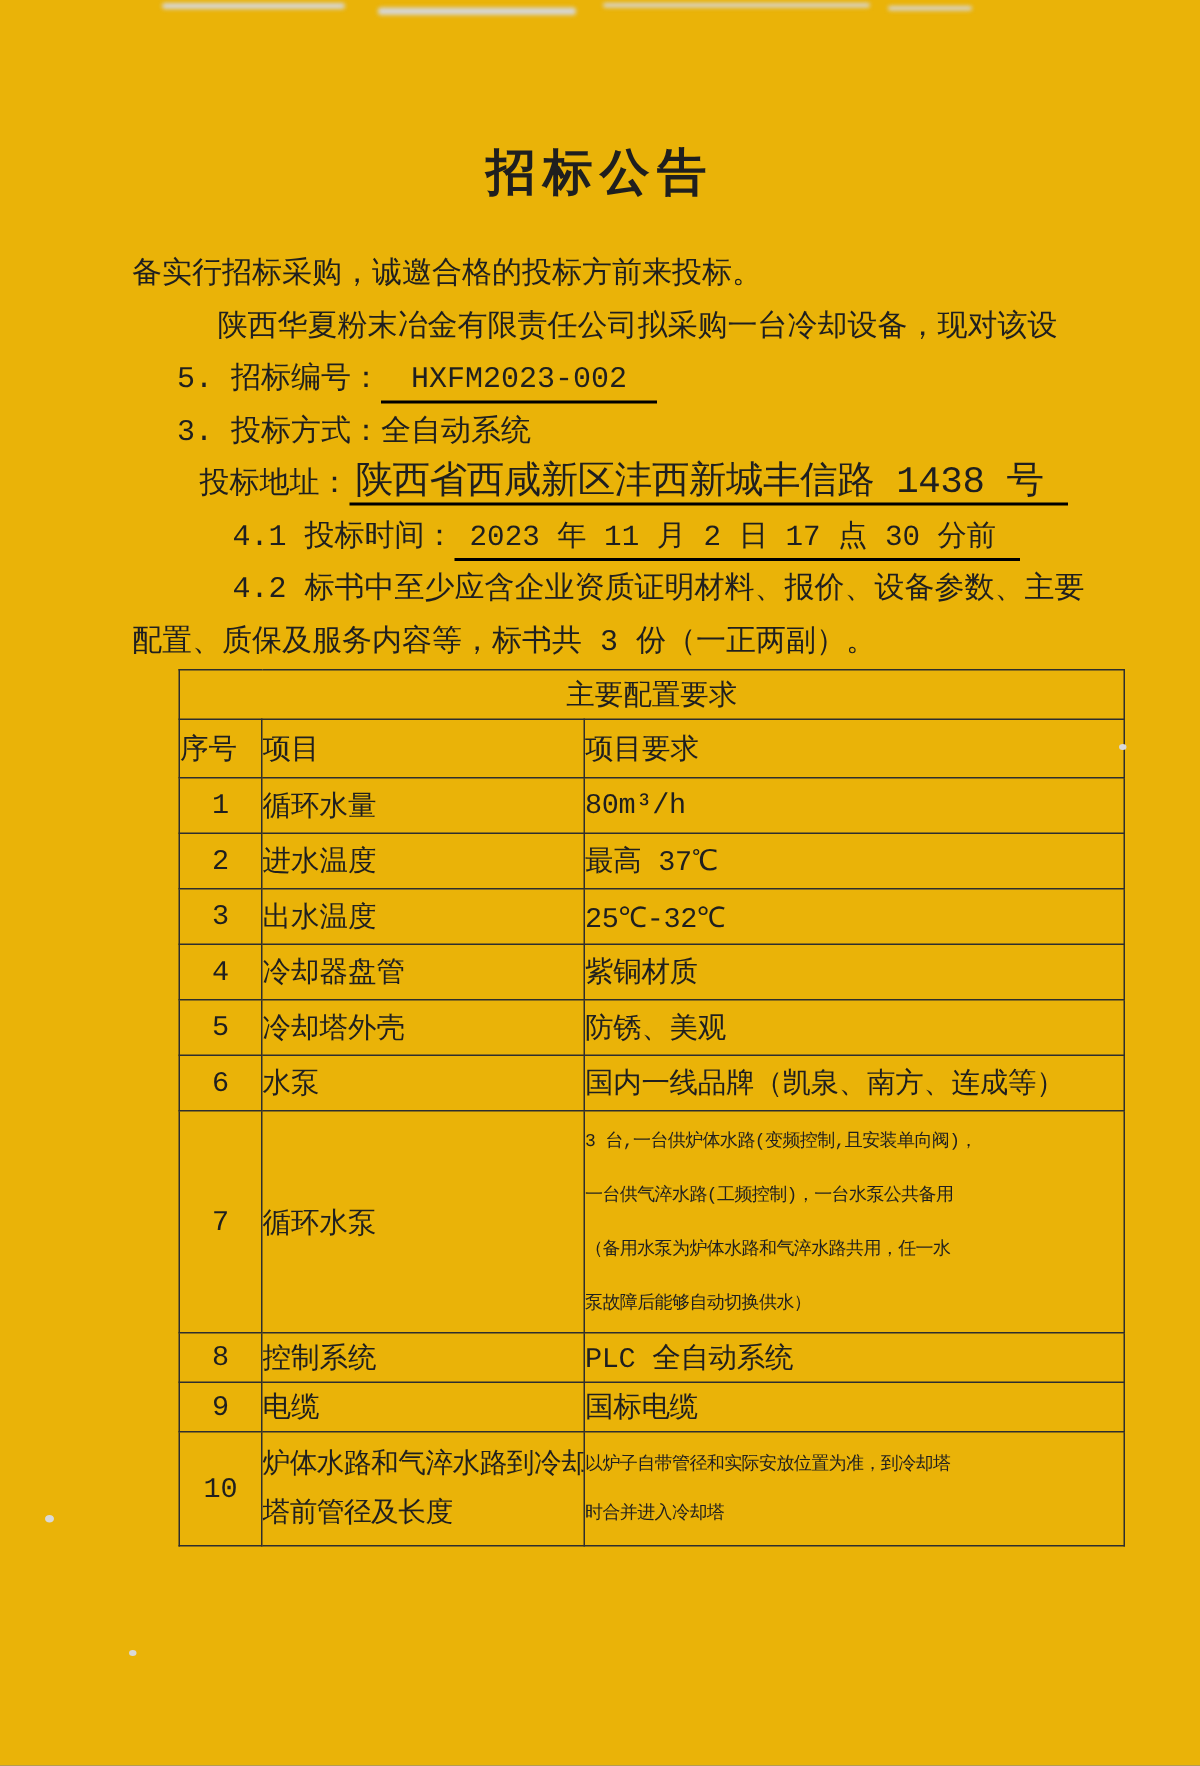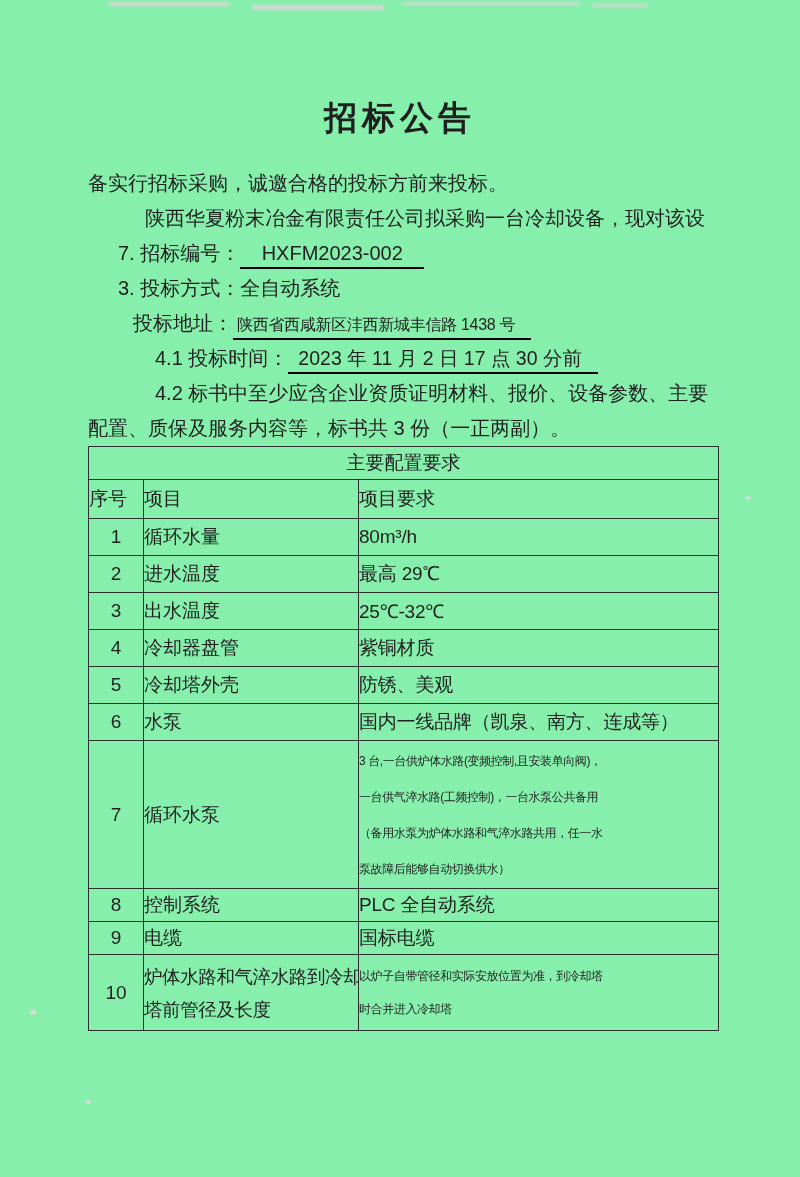--- a/index.html
+++ b/index.html
@@ -1,22 +1,22 @@
 <!DOCTYPE html>
 <html><head>
 <meta charset="utf-8">
 <style>
   html,body{margin:0;padding:0;background:#8a8a8a;}
   .page{
     position:relative;
     width:800px;height:1177px;
     margin:0 auto;
-    background:#86efac;
+    background:#eab308;
     overflow:hidden;
-    font-family:Liberation Sans, sans-serif;
+    font-family:Liberation Mono, monospace;
     color:#1f1f1f;
   }
   
   .streak{position:absolute;background:#d6d6d6;filter:blur(1.5px);border-radius:2px;}
   .speck{position:absolute;background:#d9d9d9;border-radius:50%;filter:blur(0.5px);}
 
   .doc-title{
     margin:0;
     padding-top:96px;
     height:44px;line-height:44px;
@@ -40,27 +40,27 @@
   .ind-sub  {padding-left:67px;}
   .u{
     display:inline-block;
     border-bottom:2px solid #000000;
     line-height:27px;
     text-align:center;
     white-space:nowrap;
   }
   .u-code{min-width:176px;padding:0 4px;}
   .u-equip{min-width:157px;padding:0 4px;}
-  .u-addr{padding:0 16px 0 4px;font-size:16px;letter-spacing:-0.3px;}
+  .u-addr{padding:0 16px 0 4px;font-size:25px;letter-spacing:-0.3px;}
   .u-time{padding:0 16px 0 10px;font-size:19.5px;text-align:center;}
 
   table.cfg{
     border-collapse:collapse;
     table-layout:fixed;
-    margin-left:88px;
+    margin-left:119px;
     width:630px;
     font-size:19px;
     color:#1f1f1f;
   }
   table.cfg td{
     border:1.5px solid #2e2e2e;
     vertical-align:middle;
     padding:0;
     overflow:hidden;
   }
@@ -92,21 +92,21 @@
   <div class="speck" style="left:30px;top:1010px;width:6px;height:5px;"></div>
   <div class="speck" style="left:746px;top:496px;width:5px;height:4px;"></div>
   <div class="speck" style="left:86px;top:1100px;width:5px;height:4px;"></div>
 
   <h1 class="doc-title">招标公告</h1>
 
   <div class="content">
     <div class="line">备实行招标采购，诚邀合格的投标方前来投标。</div>
     <div class="line ind-para1">陕西华夏粉末冶金有限责任公司拟采购一台冷却设备，现对该设</div>
 
-    <div class="line ind-item"><span>7. 招标编号：</span><span class="u u-code">HXFM2023-002</span></div>
+    <div class="line ind-item"><span>5. 招标编号：</span><span class="u u-code">HXFM2023-002</span></div>
 
 
     <div class="line ind-item"><span>3. 投标方式：</span><span>全自动系统</span></div>
 
     <div class="line ind-addr"><span>投标地址：</span><span class="u u-addr">陕西省西咸新区沣西新城丰信路 1438 号</span></div>
 
 
     <div class="line ind-sub"><span>4.1 投标时间：</span><span class="u u-time">2023 年 11 月 2 日 17 点 30 分前</span></div>
 
     <div class="line ind-sub">4.2 标书中至少应含企业资质证明材料、报价、设备参数、主要</div>
@@ -130,21 +130,21 @@
     </tr>
 
     <tr class="r-std">
       <td class="c-no">1</td>
       <td class="c-item">循环水量</td>
       <td class="c-req">80m³/h</td>
     </tr>
     <tr class="r-std">
       <td class="c-no">2</td>
       <td class="c-item">进水温度</td>
-      <td class="c-req">最高 29℃</td>
+      <td class="c-req">最高 37℃</td>
     </tr>
     <tr class="r-std">
       <td class="c-no">3</td>
       <td class="c-item">出水温度</td>
       <td class="c-req">25℃-32℃</td>
     </tr>
     <tr class="r-std">
       <td class="c-no">4</td>
       <td class="c-item">冷却器盘管</td>
       <td class="c-req">紫铜材质</td>

